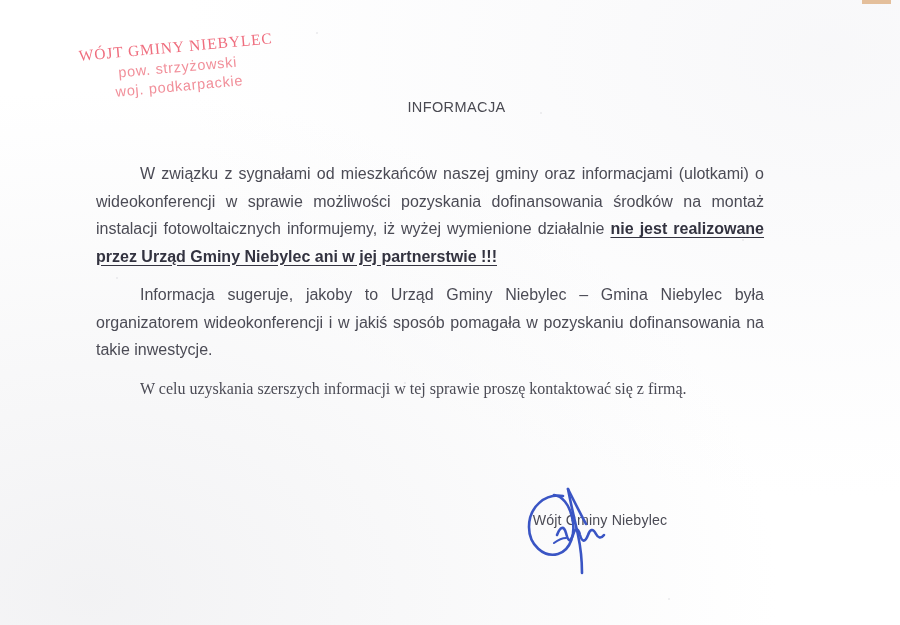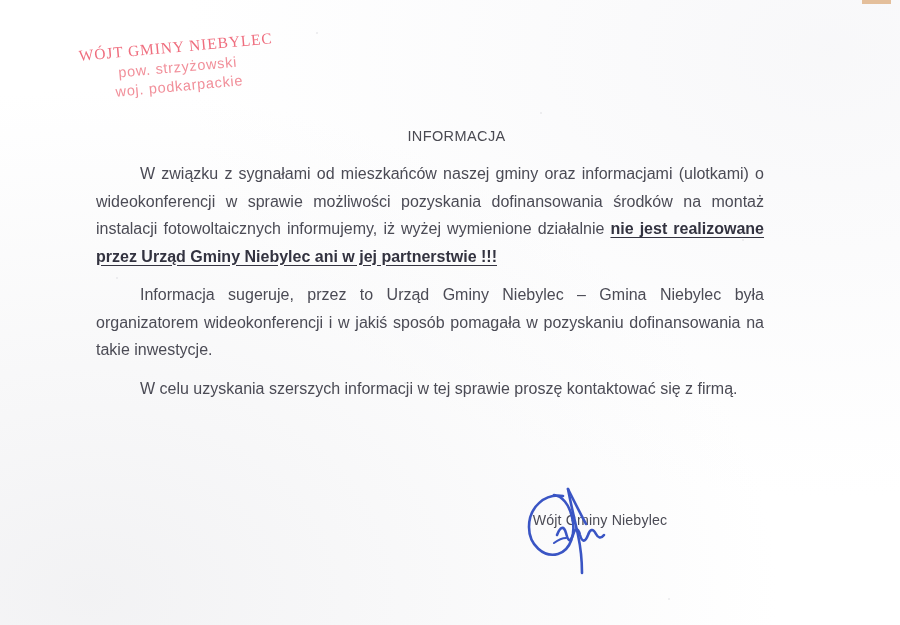--- a/index.html
+++ b/index.html
@@ -74,41 +74,40 @@
     left: 0;
     top: 99px;
     width: 900px;
     text-align: center;
     font-family: "Liberation Sans", sans-serif;
     font-size: 14.5px;
     letter-spacing: 0.4px;
     color: #4a4a52;
     padding-left: 13px;
     box-sizing: border-box;
-    margin-top: 29px;
   }
 
   
   .body-text {
     position: absolute;
     left: 96px;
     top: 160px;
     width: 668px;
     font-family: "Liberation Sans", sans-serif;
     font-size: 16px;
     line-height: 27.5px;
     color: #4b4b55;
     text-align: justify;
     text-justify: inter-word;
   }
   .para {
     margin: 0 0 11px 0;
     text-indent: 44px;
   }
-  .para:last-child { margin-bottom: 0; }
+  .para:last-child { margin-bottom: 0; font-family: Liberation Serif, serif; }
   .para.no-justify { text-align: left; }
   .emph {
     font-weight: bold;
     text-decoration: underline;
     text-underline-offset: 2.5px;
     color: #333340;
   }
 
   
   .sig-block {
@@ -162,21 +161,21 @@
     <div class="stamp-line2">pow. strzyżowski</div>
     <div class="stamp-line3">woj. podkarpackie</div>
   </div>
 
   <div class="doc-title">INFORMACJA</div>
 
   <div class="body-text">
 
     <p class="para"><span>W związku z sygnałami od mieszkańców naszej gminy oraz informacjami (ulotkami) o wideokonferencji w sprawie możliwości pozyskania dofinansowania środków na montaż instalacji fotowoltaicznych informujemy, iż wyżej wymienione działalnie </span><span class="emph">nie jest realizowane przez Urząd Gminy Niebylec ani w jej partnerstwie !!!</span></p>
 
-    <p class="para">Informacja sugeruje, przez to Urząd Gminy Niebylec – Gmina Niebylec była organizatorem wideokonferencji  i w jakiś sposób pomagała w pozyskaniu dofinansowania na takie inwestycje.</p>
+    <p class="para">Informacja sugeruje, jakoby to Urząd Gminy Niebylec – Gmina Niebylec była organizatorem wideokonferencji  i w jakiś sposób pomagała w pozyskaniu dofinansowania na takie inwestycje.</p>
 
 
     <p class="para no-justify">W celu uzyskania szerszych informacji w tej sprawie proszę kontaktować się z firmą.</p>
 
   </div>
 
   <div class="sig-block">
     <div class="sig-name">Wójt Gminy Niebylec</div>
   </div>
 

